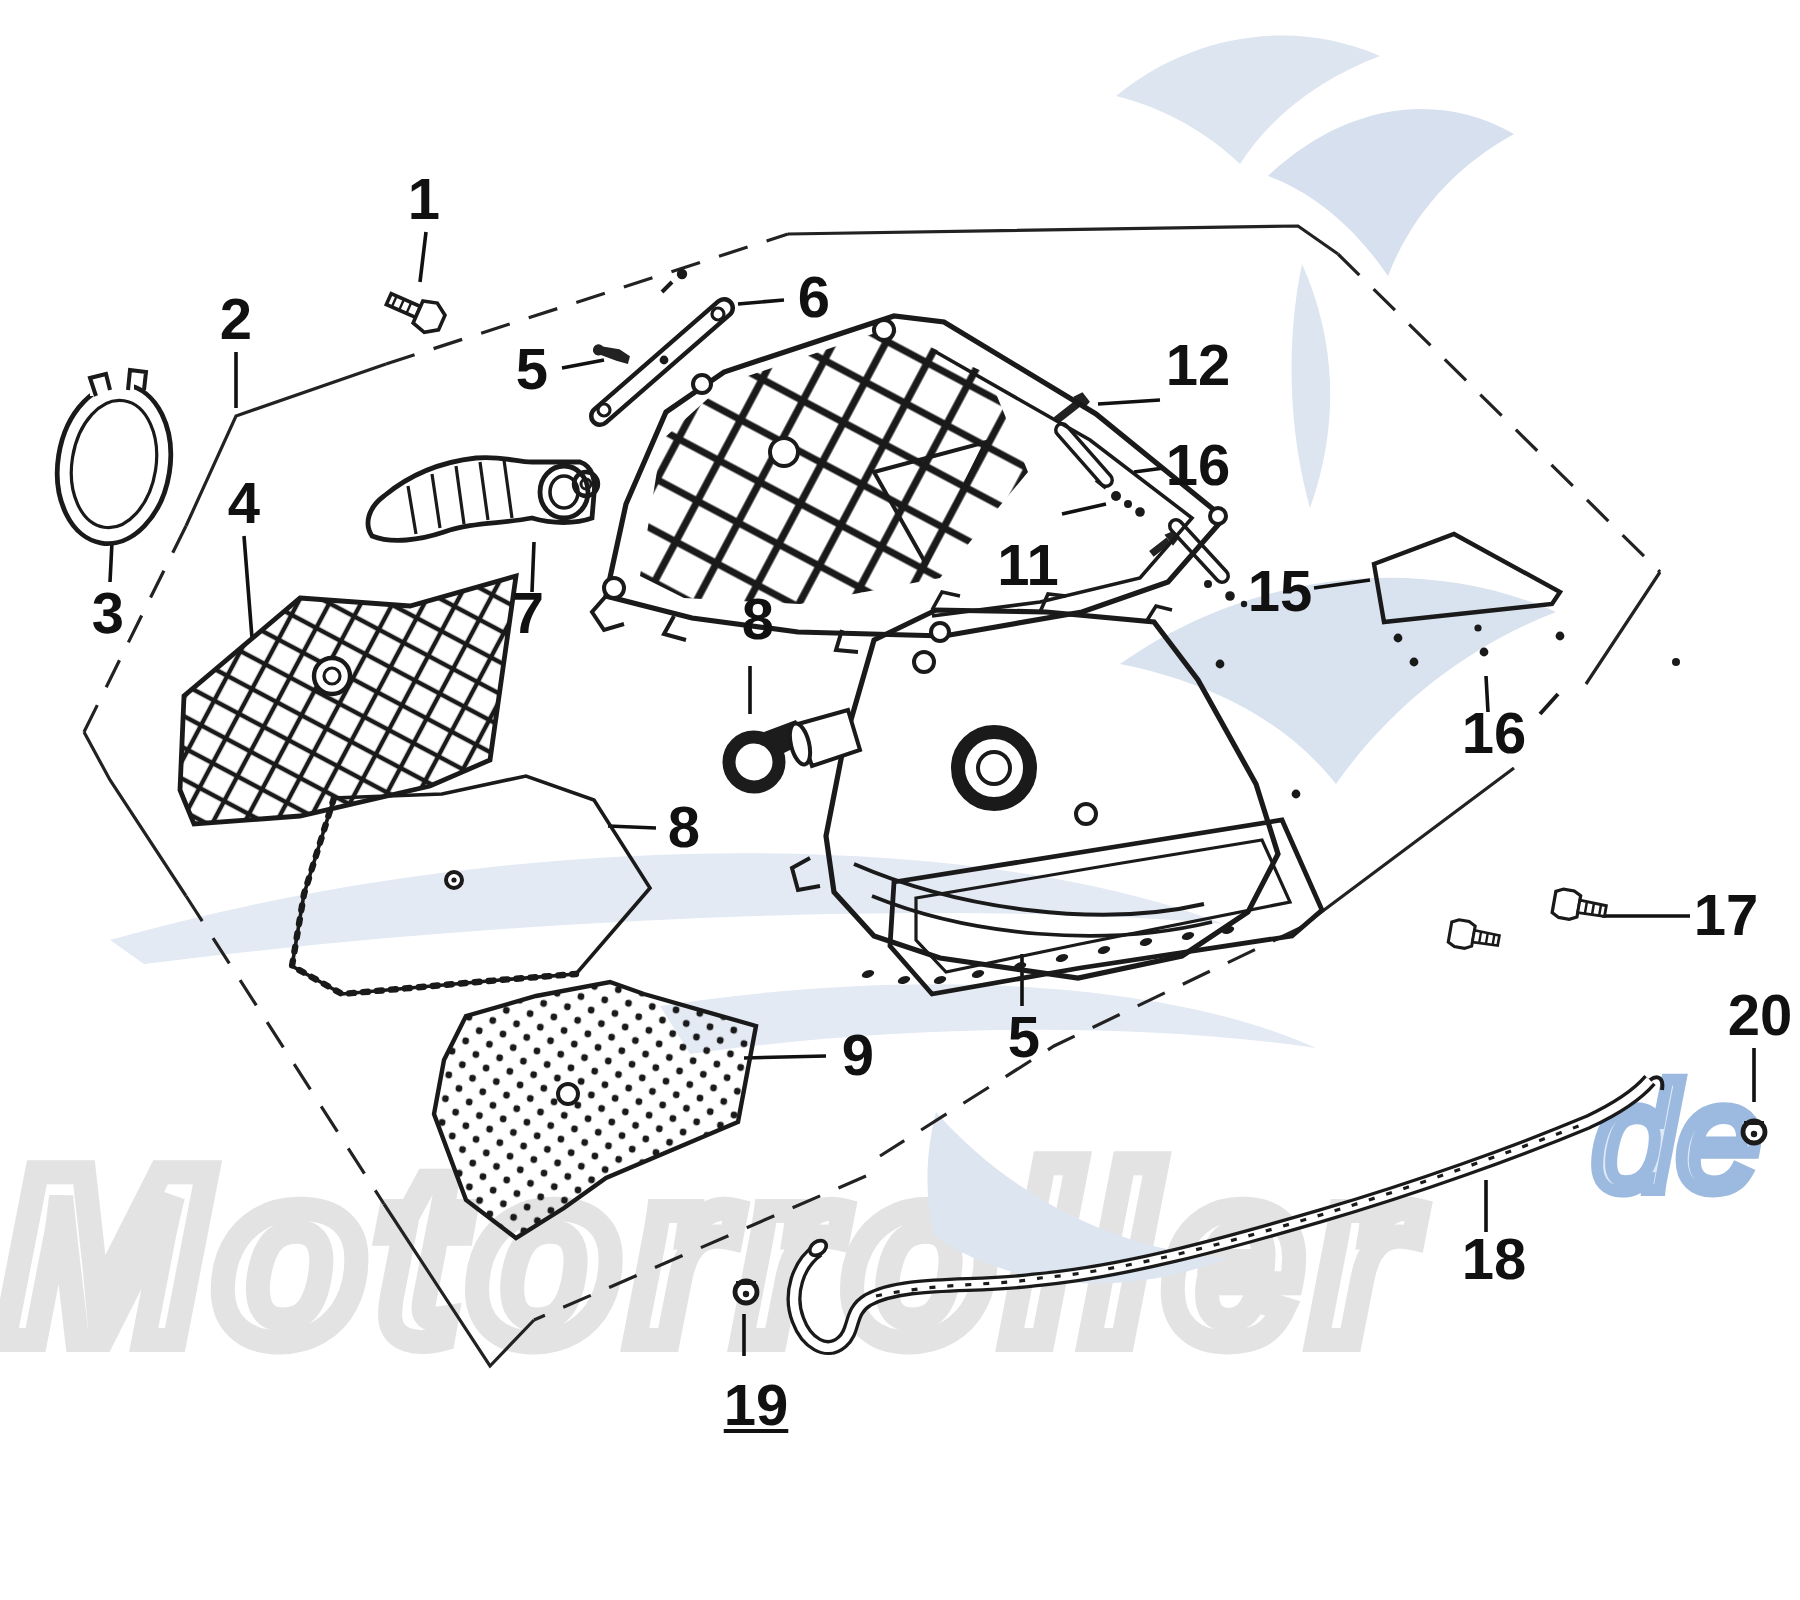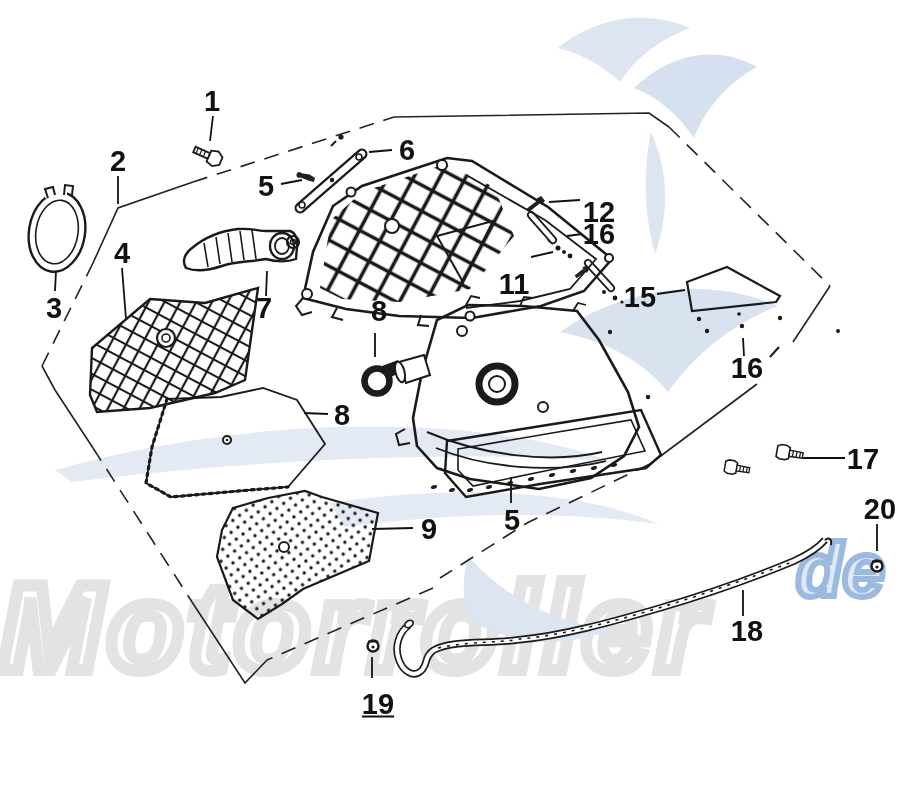--- a/index.html
+++ b/index.html
@@ -2,21 +2,21 @@
 <html><head>
 <meta charset="utf-8">
 <style>
   html,body{margin:0;padding:0;background:#fff;}
   .stage{position:relative;width:900px;height:800px;background:#ffffff;overflow:hidden;
          font-family:"Liberation Sans",sans-serif;}
   .logo{position:absolute;left:18px;top:12px;font-size:58px;letter-spacing:2px;
         color:#dcdcdc;z-index:1;white-space:nowrap;}
   .footer-wm{position:absolute;left:0px;top:558px;font-size:122px;font-weight:bold;font-style:italic;
         letter-spacing:6px;color:#ffffff;-webkit-text-stroke:12px #e3e3e3;z-index:1;white-space:nowrap;}
-  .footer-de{position:absolute;left:796px;top:526px;font-size:76px;font-weight:bold;font-style:italic;
+  .footer-de{position:absolute;left:796px;top:526px;font-size:76px;font-weight:normal;font-style:italic;
         color:#dfe8f6;-webkit-text-stroke:6px #9cb9e0;z-index:1;}
   svg.diagram{position:absolute;left:0;top:0;z-index:2;}
   .callout-layer{position:absolute;left:0;top:0;width:900px;height:800px;z-index:3;pointer-events:none;}
   .callout{position:absolute;transform:translate(-50%,-50%);
            font-family:"Liberation Sans",sans-serif;font-weight:bold;font-size:29px;color:#111;}
 </style>
 </head>
 <body>
 
 <div class="stage">
@@ -240,21 +240,21 @@
       <span class="callout" style="left: 118px; top: 161px;">2</span>
       <span class="callout" style="left: 54px; top: 308px;">3</span>
       <span class="callout" style="left: 122px; top: 253px;">4</span>
       <span class="callout" style="left: 266px; top: 186px;">5</span>
       <span class="callout" style="left: 407px; top: 150px;">6</span>
       <span class="callout" style="left: 264px; top: 308px;">7</span>
       <span class="callout" style="left: 342px; top: 415px;">8</span>
       <span class="callout" style="left: 429px; top: 529px;">9</span>
       <span class="callout" style="left: 379px; top: 311px;">8</span>
       <span class="callout" style="left: 514px; top: 257px; margin-top: 27px;">11</span>
-      <span class="callout" style="left: 599px; top: 212px;">12</span>
+      <span class="callout" style="left: 599px; top: 184px;">12</span>
       <span class="callout" style="left: 599px; top: 234px;">16</span>
       <span class="callout" style="left: 640px; top: 297px;">15</span>
       <span class="callout" style="left: 747px; top: 368px;">16</span>
       <span class="callout" style="left: 863px; top: 459px;">17</span>
       <span class="callout" style="left: 512px; top: 520px;">5</span>
       <span class="callout" style="left: 747px; top: 607px; margin-top: 24px;">18</span>
       <span class="callout" style="left: 378px; top: 704px; text-decoration: underline;">19</span>
       <span class="callout" style="left: 880px; top: 509px;">20</span>
     </div>
 </div>

